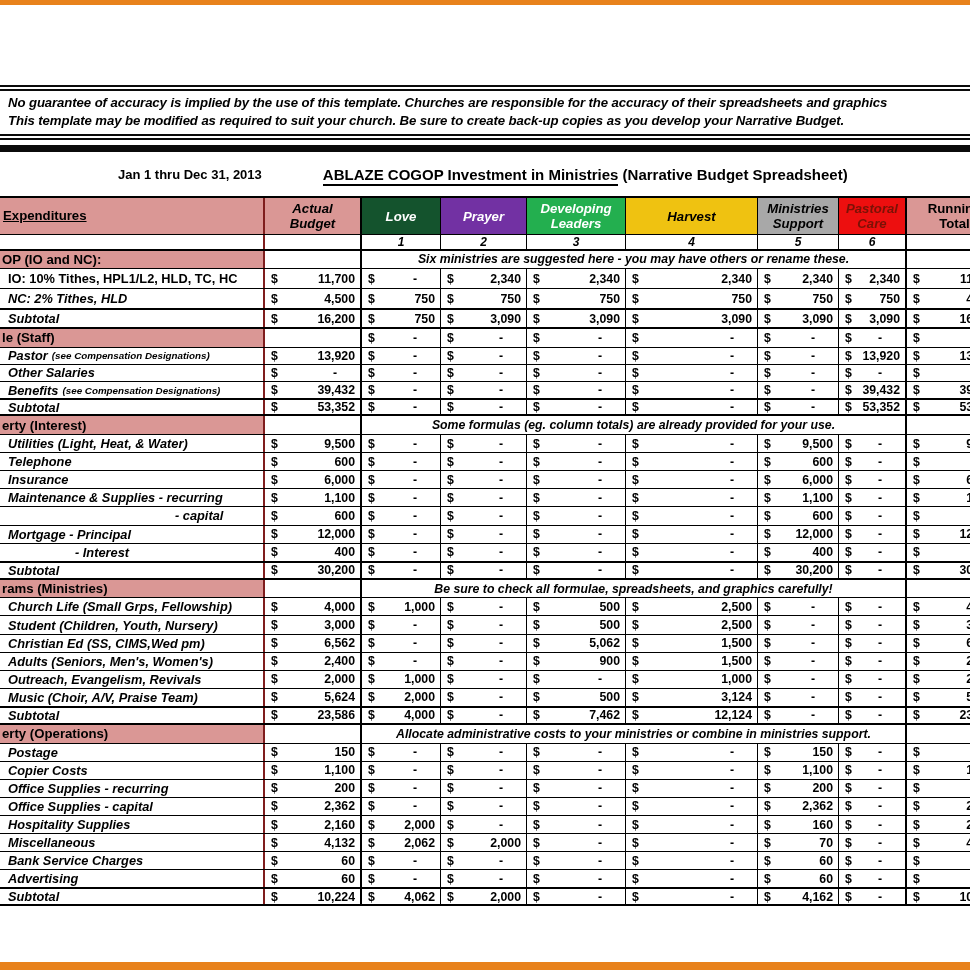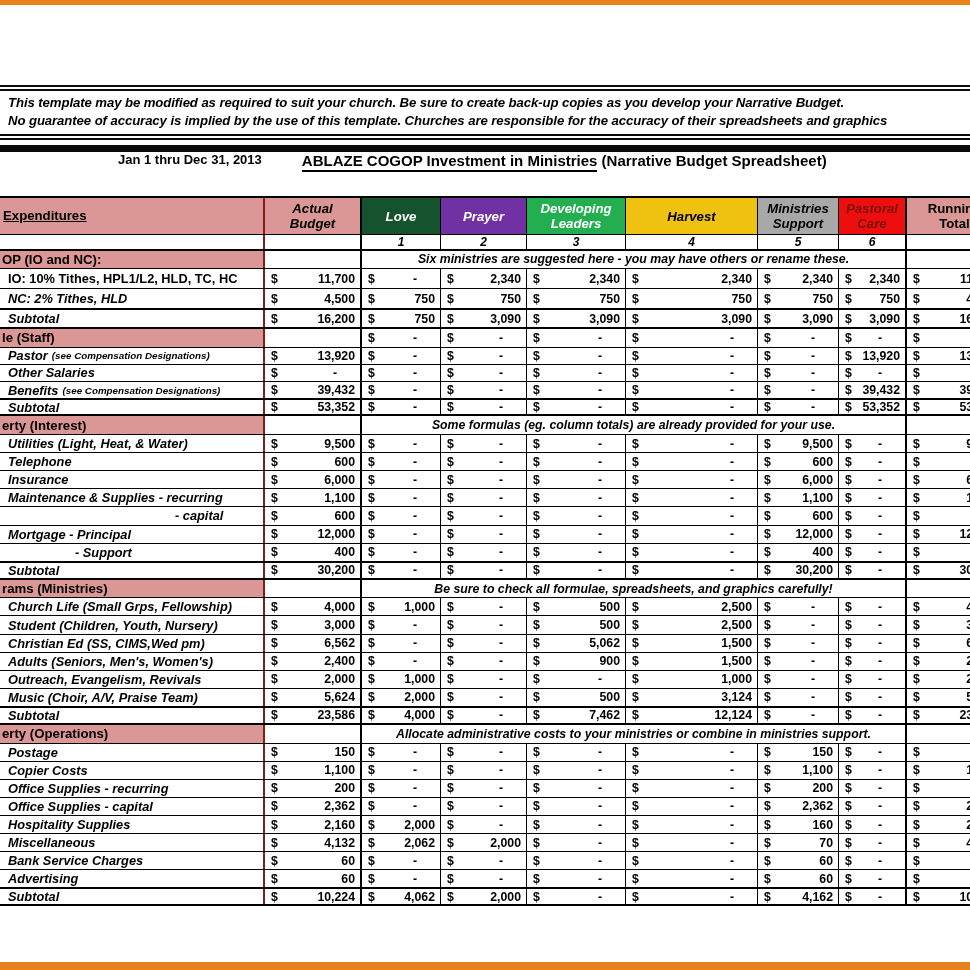--- a/index.html
+++ b/index.html
@@ -5,21 +5,21 @@
   * { margin:0; padding:0; box-sizing:border-box; }
   html,body { width:970px; height:970px; overflow:hidden; background:#ffffff;
     font-family:"Liberation Sans", sans-serif; color:#000; }
   .topbar { height:5px; width:100%; background:#E8821C; }
   .bottombar { position:absolute; left:0; bottom:0; height:8px; width:100%; background:#E8821C; }
 
   .notice { margin-top:80px; border-top:6px double #0b0b0b; border-bottom:6px double #0b0b0b;
     padding:3px 8px 4px 8px; font-size:13.2px; font-weight:bold; font-style:italic;
     line-height:18px; letter-spacing:-0.1px; white-space:nowrap; }
   .blackbar { margin-top:5px; height:7px; width:100%; background:#0b0b0b; }
-  .titlerow { height:44px; display:flex; align-items:flex-start; }
+  .titlerow { height:44px; display:flex; align-items:center;gap:21px; }
   .titlerow .date { margin-left:118px; font-size:13px; font-weight:bold; }
   .titlerow .title { margin-left:40px; font-size:15px; font-weight:bold; white-space:nowrap; }
   .titlerow .u { border-bottom:2px solid #000; padding-bottom:1px; }
 
   
   .sheet { width:1002px; border-top:2px solid #000; }
   .row { display:flex; border-bottom:1px solid #000; height:18.1px; align-items:stretch; background:#fff; }
   .row.tall { height:20px; }
   .row.short { height:17.2px; }
   .row.sec { height:18.6px; border-bottom:1.5px solid #000; }
@@ -56,22 +56,22 @@
   .hdr.c-label { justify-content:flex-start; align-items:flex-end; text-align:left;
     padding-bottom:11px; padding-left:3px;text-decoration:underline; }
   .numcell { justify-content:center; font-size:12px; font-style:italic; font-weight:bold; }
 </style>
 </head>
 <body>
 
 <div class="topbar"></div>
 
 <div class="notice">
+  <div>No guarantee of accuracy is implied by the use of this template.  Churches are responsible for the accuracy of their spreadsheets and graphics</div>
   <div>This template may be modified as required to suit your church.  Be sure to create back-up copies as you develop your Narrative Budget.</div>
-  <div>No guarantee of accuracy is implied by the use of this template.  Churches are responsible for the accuracy of their spreadsheets and graphics</div>
 </div>
 
 <div class="blackbar"></div>
 
 <div class="titlerow">
   <span class="date">Jan 1 thru Dec 31, 2013</span>
   <span class="title"><span class="u">ABLAZE COGOP  Investment in Ministries</span><span> (Narrative Budget Spreadsheet)</span></span>
 </div>
 
 <div id="sheet" class="sheet">
@@ -591,21 +591,21 @@
       <div class="cell m c-pastoral">
         <span class="cur">$</span>
         <span class="val dash">-</span>
       </div>
       <div class="cell m c-running">
         <span class="cur">$</span>
         <span class="val">12,000</span>
       </div>
     </div>
     <div class="row">
-      <div class="cell c-label ind2">- Support</div>
+      <div class="cell c-label ind2">- Interest</div>
       <div class="cell m c-actual">
         <span class="cur">$</span>
         <span class="val">400</span>
       </div>
       <div class="cell m c-love">
         <span class="cur">$</span>
         <span class="val dash">-</span>
       </div>
       <div class="cell m c-prayer">
         <span class="cur">$</span>

